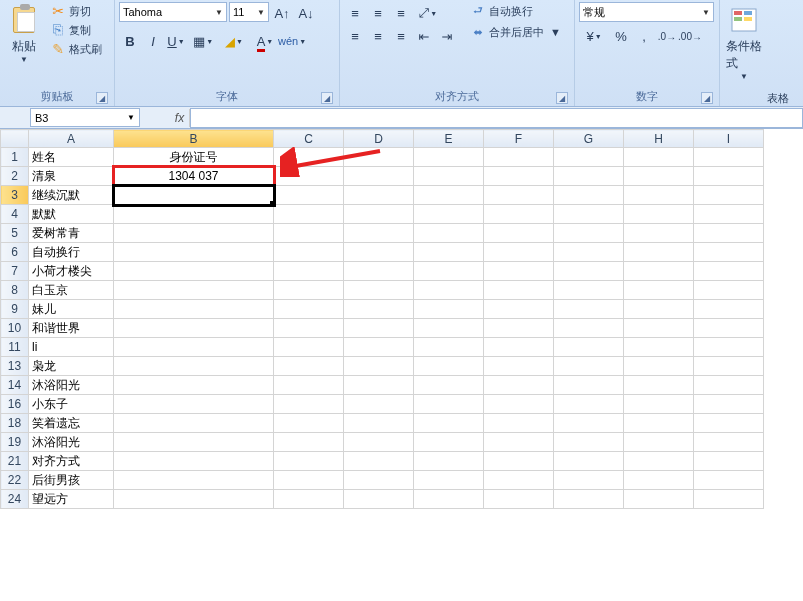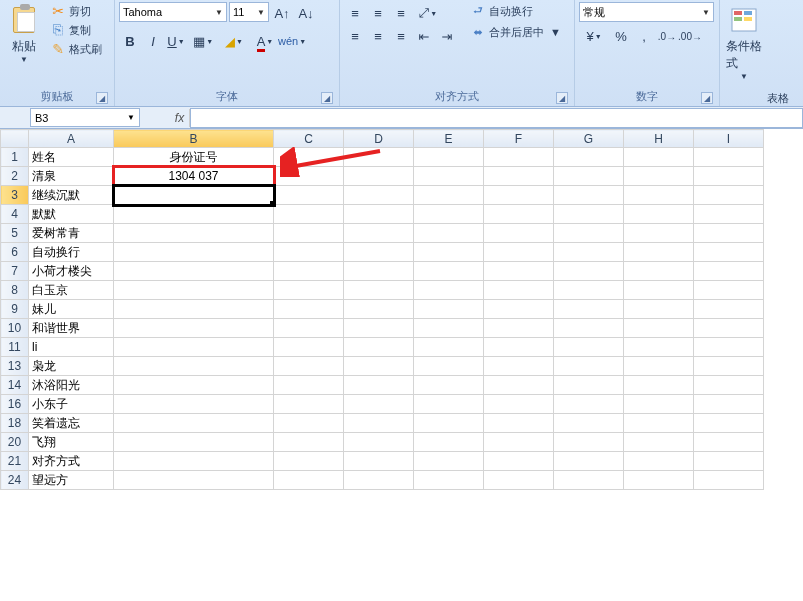--- a/index.html
+++ b/index.html
@@ -470,34 +470,46 @@
           <td style=""></td>
           <td style=""></td>
           <td style=""></td>
           <td style=""></td>
           <td style=""></td>
           <td style=""></td>
           <td style=""></td>
           <td style=""></td>
         </tr>
         <tr>
-          <th class="rowhdr">20</th>
-          <td style="">飞翔</td>
+          <th class="rowhdr">19</th>
+          <td style="">沐浴阳光</td>
           <td style=""></td>
           <td style=""></td>
           <td style=""></td>
           <td style=""></td>
           <td style=""></td>
           <td style=""></td>
           <td style=""></td>
           <td style=""></td>
         </tr>
         <tr>
           <th class="rowhdr">21</th>
           <td style="">对齐方式</td>
+          <td style=""></td>
+          <td style=""></td>
+          <td style=""></td>
+          <td style=""></td>
+          <td style=""></td>
+          <td style=""></td>
+          <td style=""></td>
+          <td style=""></td>
+        </tr>
+        <tr>
+          <th class="rowhdr">22</th>
+          <td style="">后街男孩</td>
           <td style=""></td>
           <td style=""></td>
           <td style=""></td>
           <td style=""></td>
           <td style=""></td>
           <td style=""></td>
           <td style=""></td>
           <td style=""></td>
         </tr>
         <tr>

